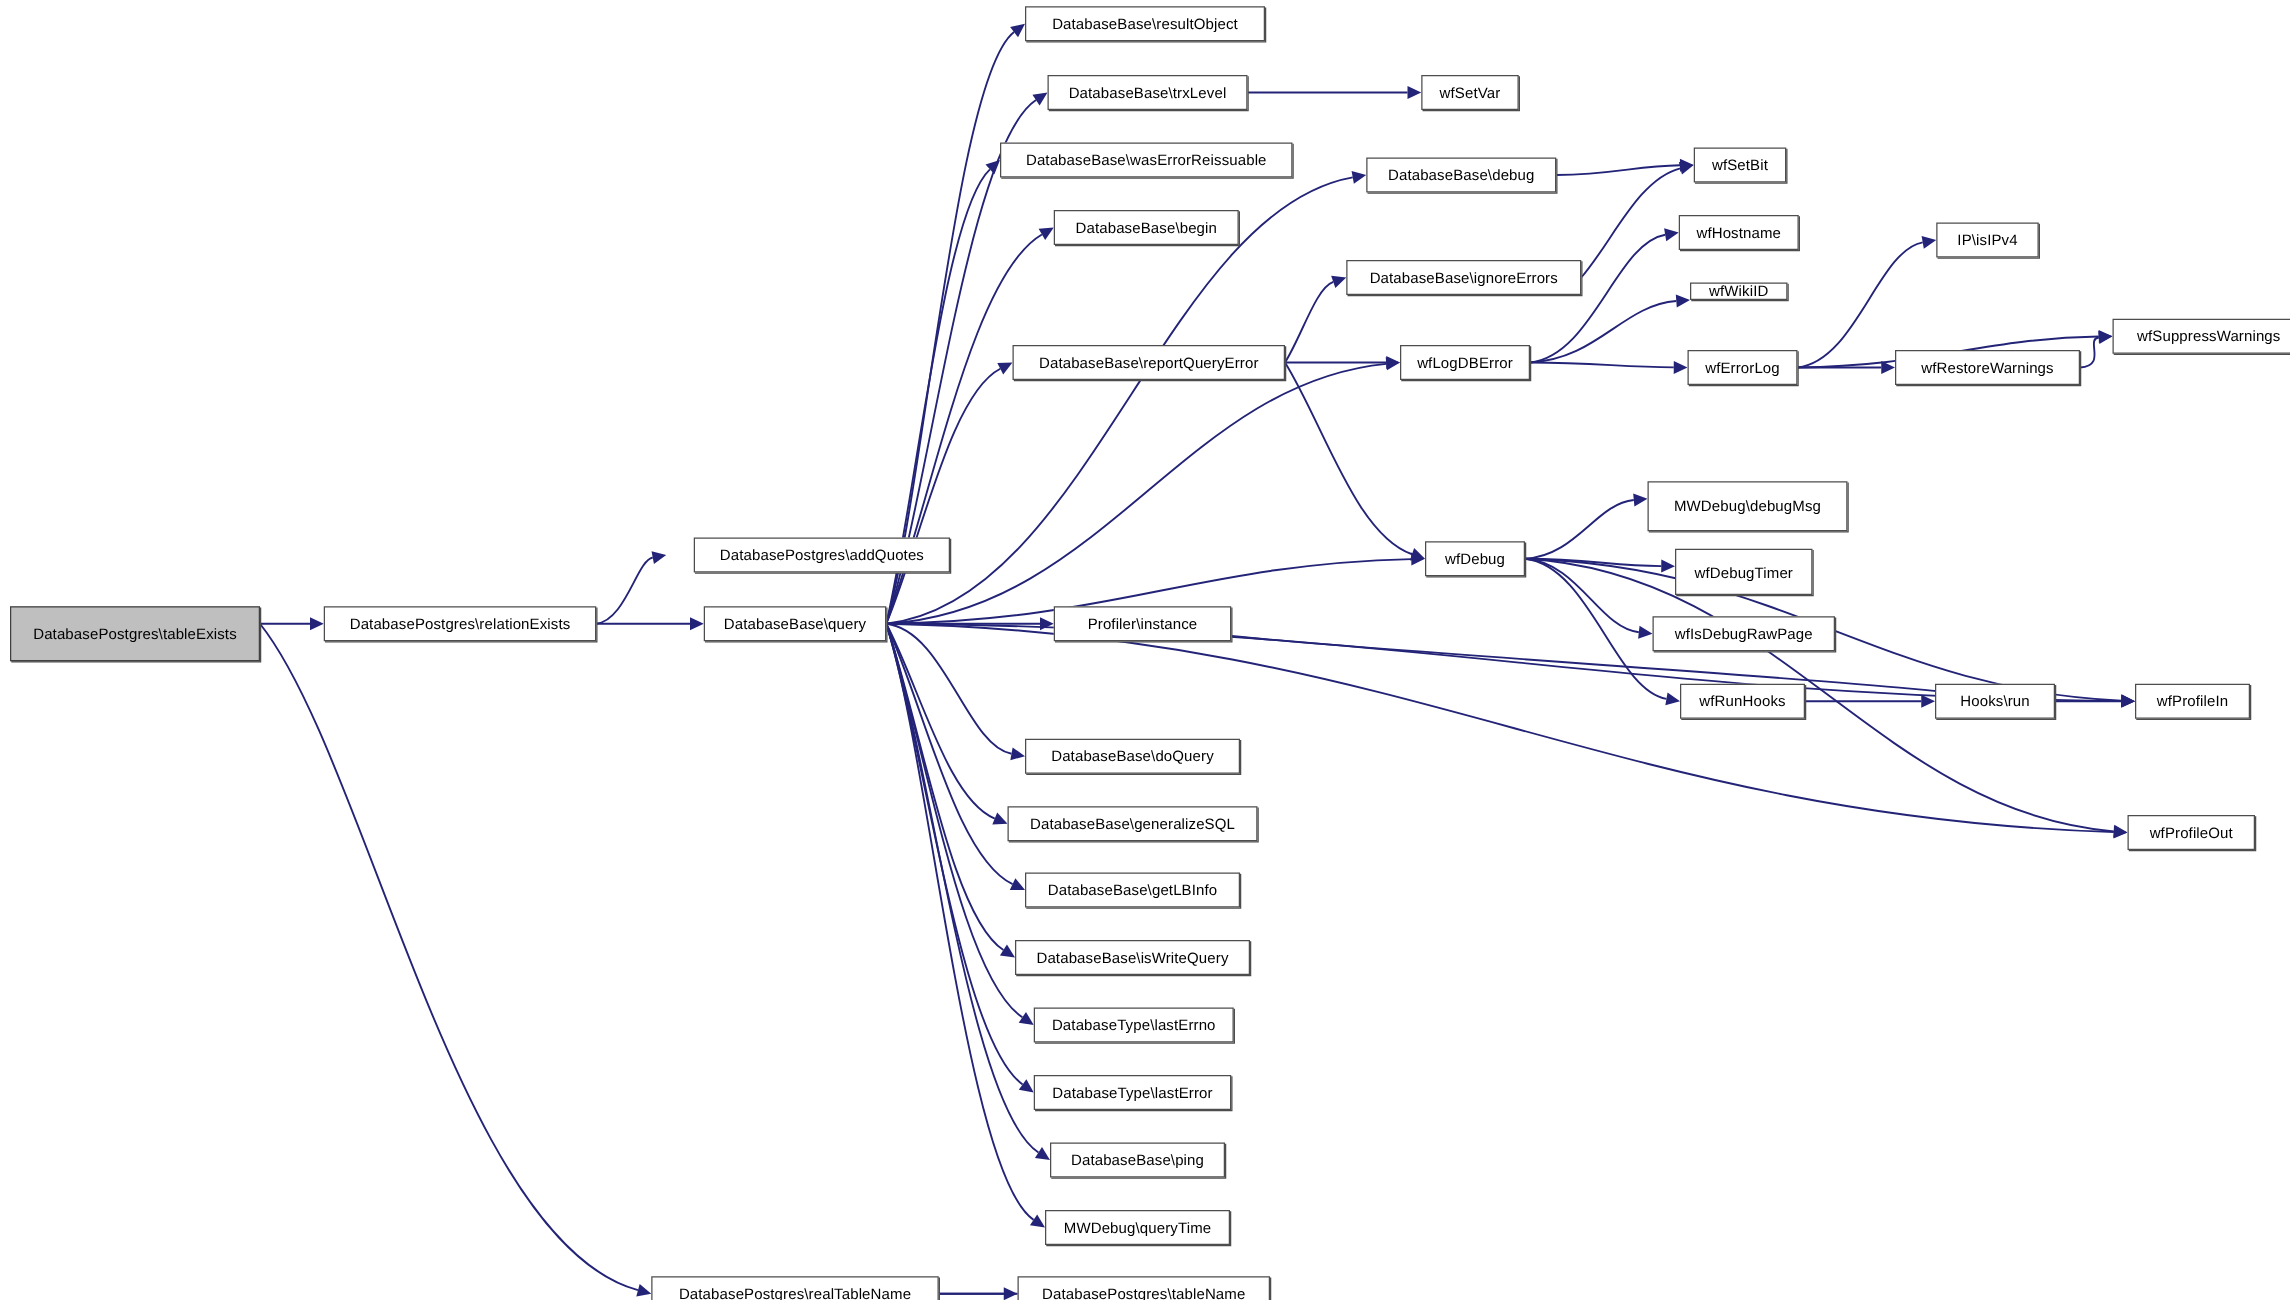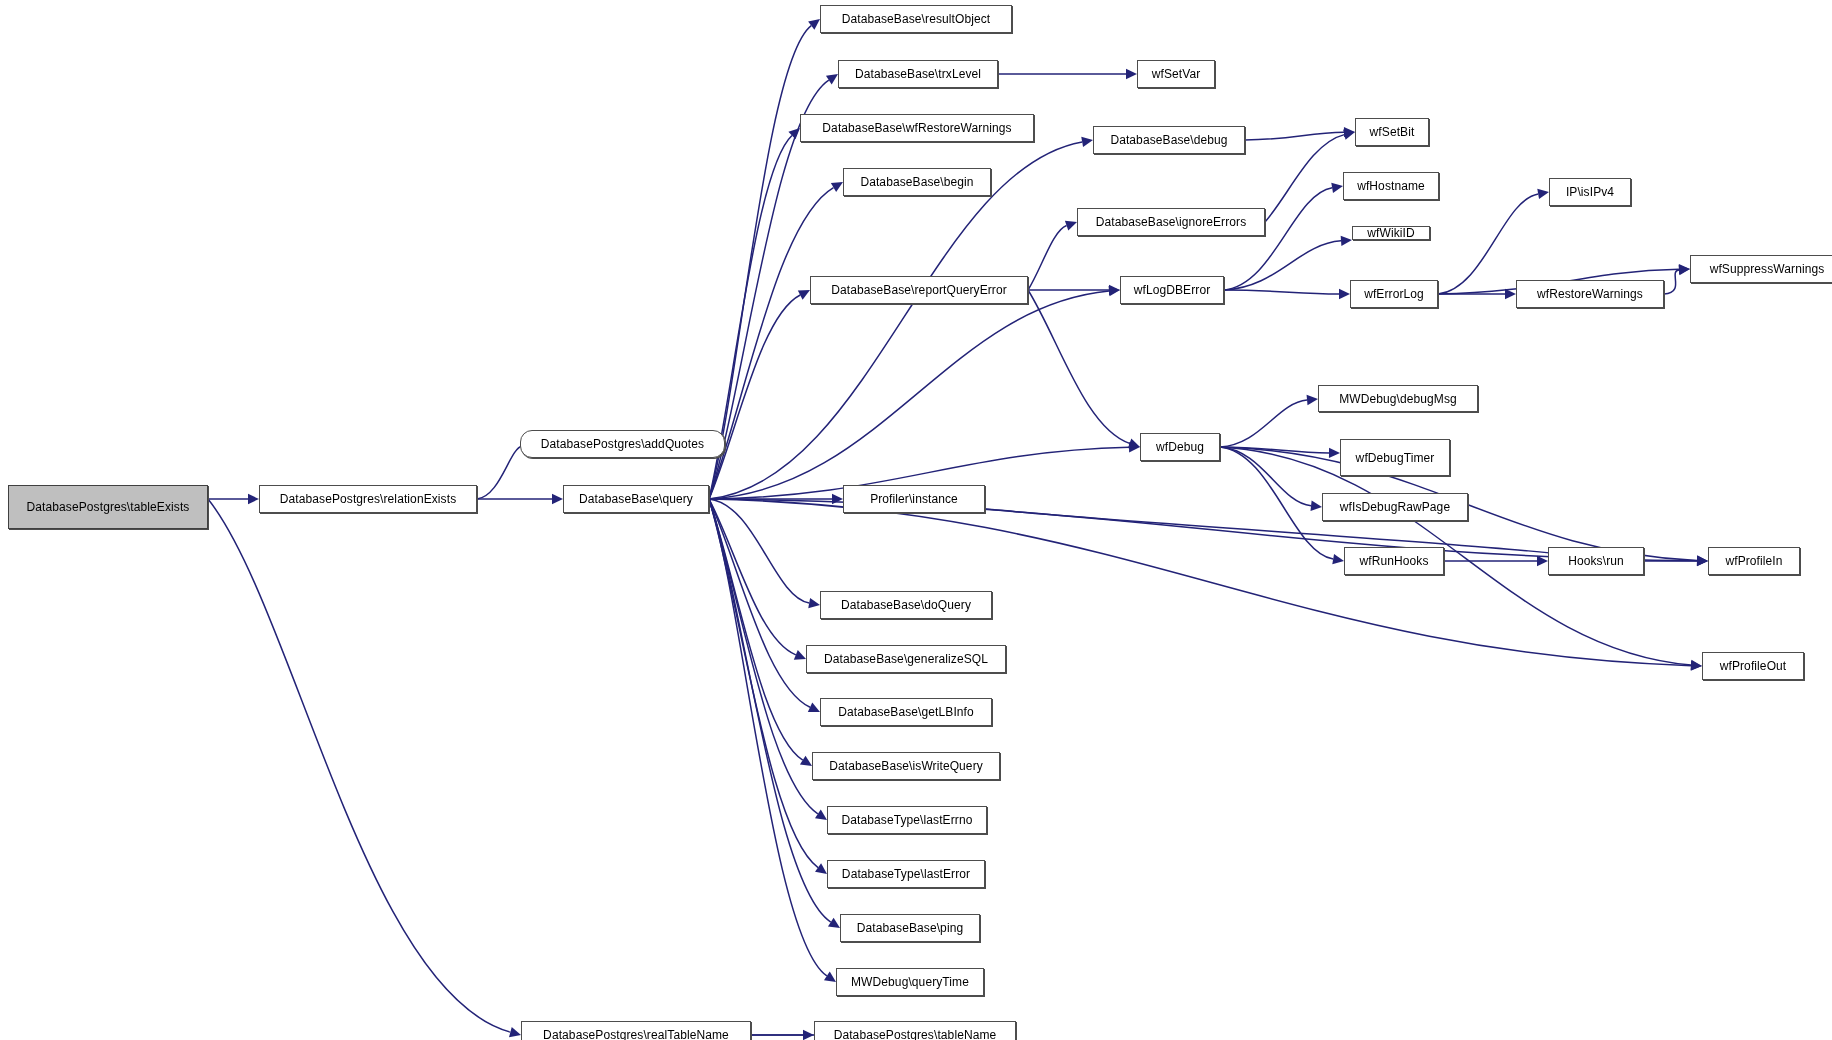--- a/index.html
+++ b/index.html
@@ -133,34 +133,34 @@
       <polygon points="814,1035 803,1040.2 803,1029.8" fill="#232377"></polygon>
       <path d="M 814 1035 C 840.46 1035, 724.54 1035, 740 1035" fill="none" stroke="#232377" stroke-width="1.5"></path>
       <polygon points="751,1035 740,1040.2 740,1029.8" fill="#232377"></polygon>
     </svg>
 <div class="node root" style="left: 8px; top: 485px; width: 200px; height: 44px;">
       <span>DatabasePostgres\tableExists</span>
     </div>
     <div class="node" style="left: 259px; top: 485px; width: 218px; height: 28px;">
       <span>DatabasePostgres\relationExists</span>
     </div>
-    <div class="node" style="left: 520px; top: 430px; width: 205px; height: 28px; border-radius: 12px;">
+    <div class="node" style="left: 555px; top: 430px; width: 205px; height: 28px;">
       <span>DatabasePostgres\addQuotes</span>
     </div>
     <div class="node" style="left: 563px; top: 485px; width: 146px; height: 28px;">
       <span>DatabaseBase\query</span>
     </div>
     <div class="node" style="left: 820px; top: 5px; width: 192px; height: 28px;">
       <span>DatabaseBase\resultObject</span>
     </div>
     <div class="node" style="left: 838px; top: 60px; width: 160px; height: 28px;">
       <span>DatabaseBase\trxLevel</span>
     </div>
     <div class="node" style="left: 800px; top: 114px; width: 234px; height: 28px;">
-      <span>DatabaseBase\wfRestoreWarnings</span>
+      <span>DatabaseBase\wasErrorReissuable</span>
     </div>
     <div class="node" style="left: 843px; top: 168px; width: 148px; height: 28px;">
       <span>DatabaseBase\begin</span>
     </div>
     <div class="node" style="left: 810px; top: 276px; width: 218px; height: 28px;">
       <span>DatabaseBase\reportQueryError</span>
     </div>
     <div class="node" style="left: 1093px; top: 126px; width: 152px; height: 28px;">
       <span>DatabaseBase\debug</span>
     </div>
@@ -190,21 +190,21 @@
     </div>
     <div class="node" style="left: 1516px; top: 280px; width: 148px; height: 28px;">
       <span>wfRestoreWarnings</span>
     </div>
     <div class="node" style="left: 1690px; top: 255px; width: 154px; height: 28px;">
       <span>wfSuppressWarnings</span>
     </div>
     <div class="node" style="left: 1140px; top: 433px; width: 80px; height: 28px;">
       <span>wfDebug</span>
     </div>
-    <div class="node" style="left: 1318px; top: 385px; width: 160px; height: 27px; text-align: right;">
+    <div class="node" style="left: 1318px; top: 385px; width: 160px; height: 40px; text-align: right;">
       <span>MWDebug\debugMsg</span>
     </div>
     <div class="node" style="left: 1340px; top: 439px; width: 110px; height: 37px;">
       <span>wfDebugTimer</span>
     </div>
     <div class="node" style="left: 1322px; top: 493px; width: 146px; height: 28px;">
       <span>wfIsDebugRawPage</span>
     </div>
     <div class="node" style="left: 1344px; top: 547px; width: 100px; height: 28px;">
       <span>wfRunHooks</span>

